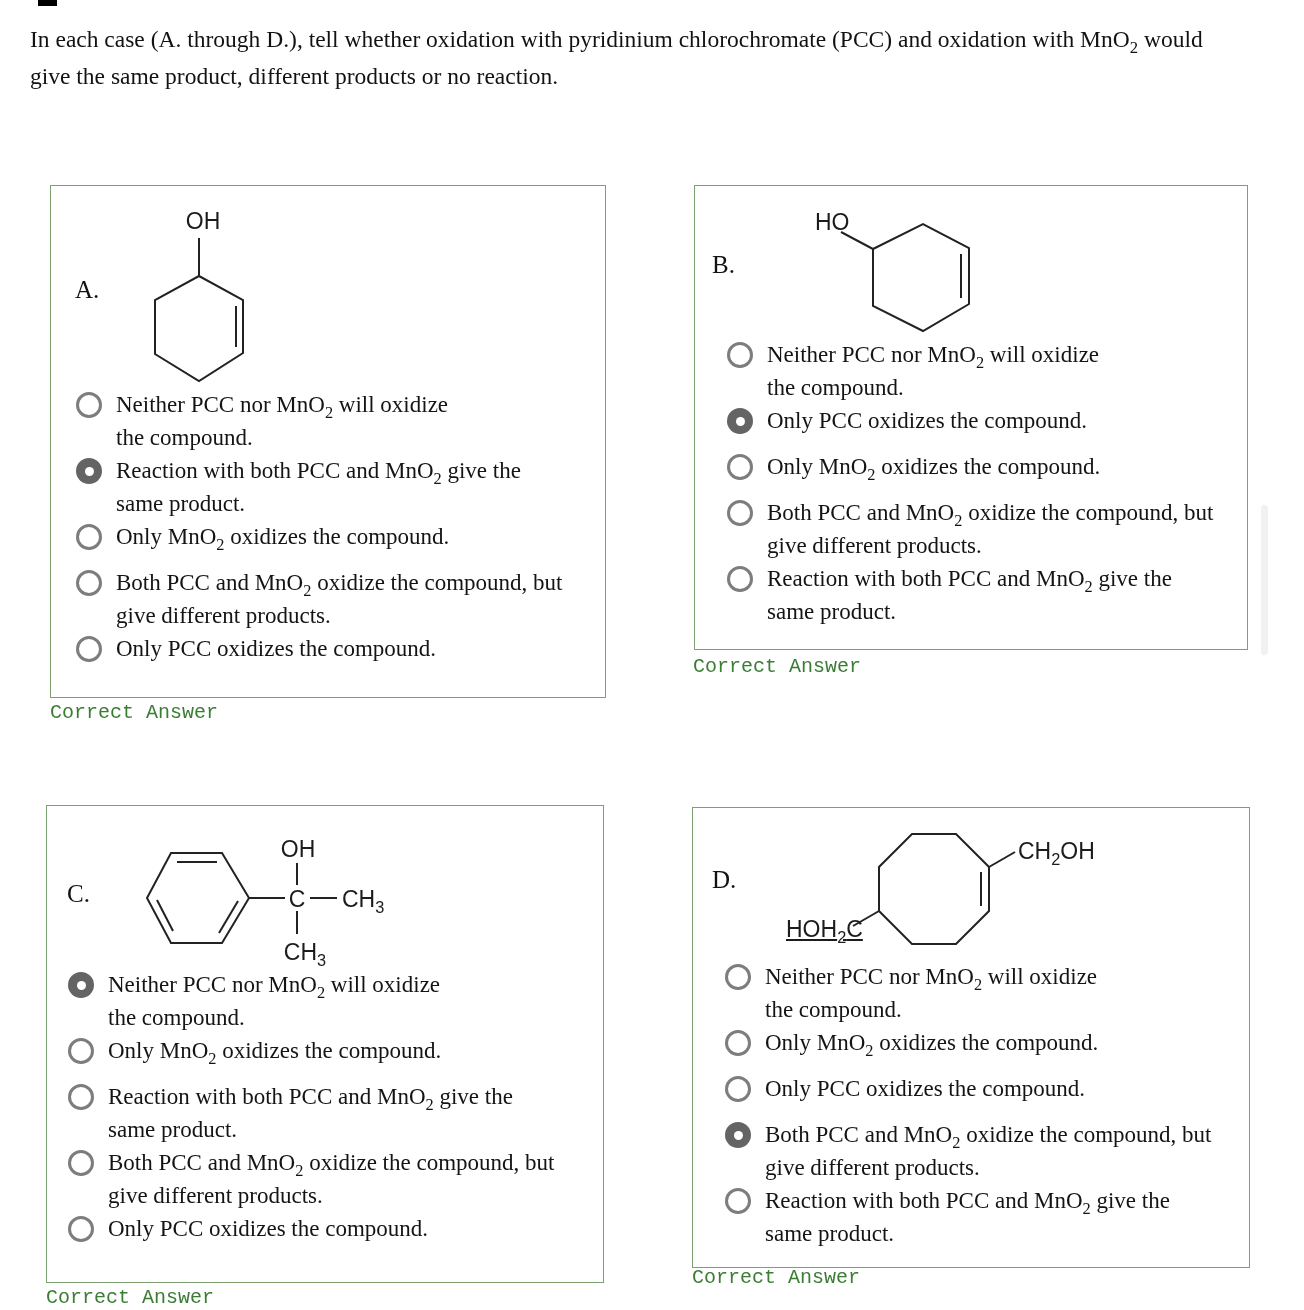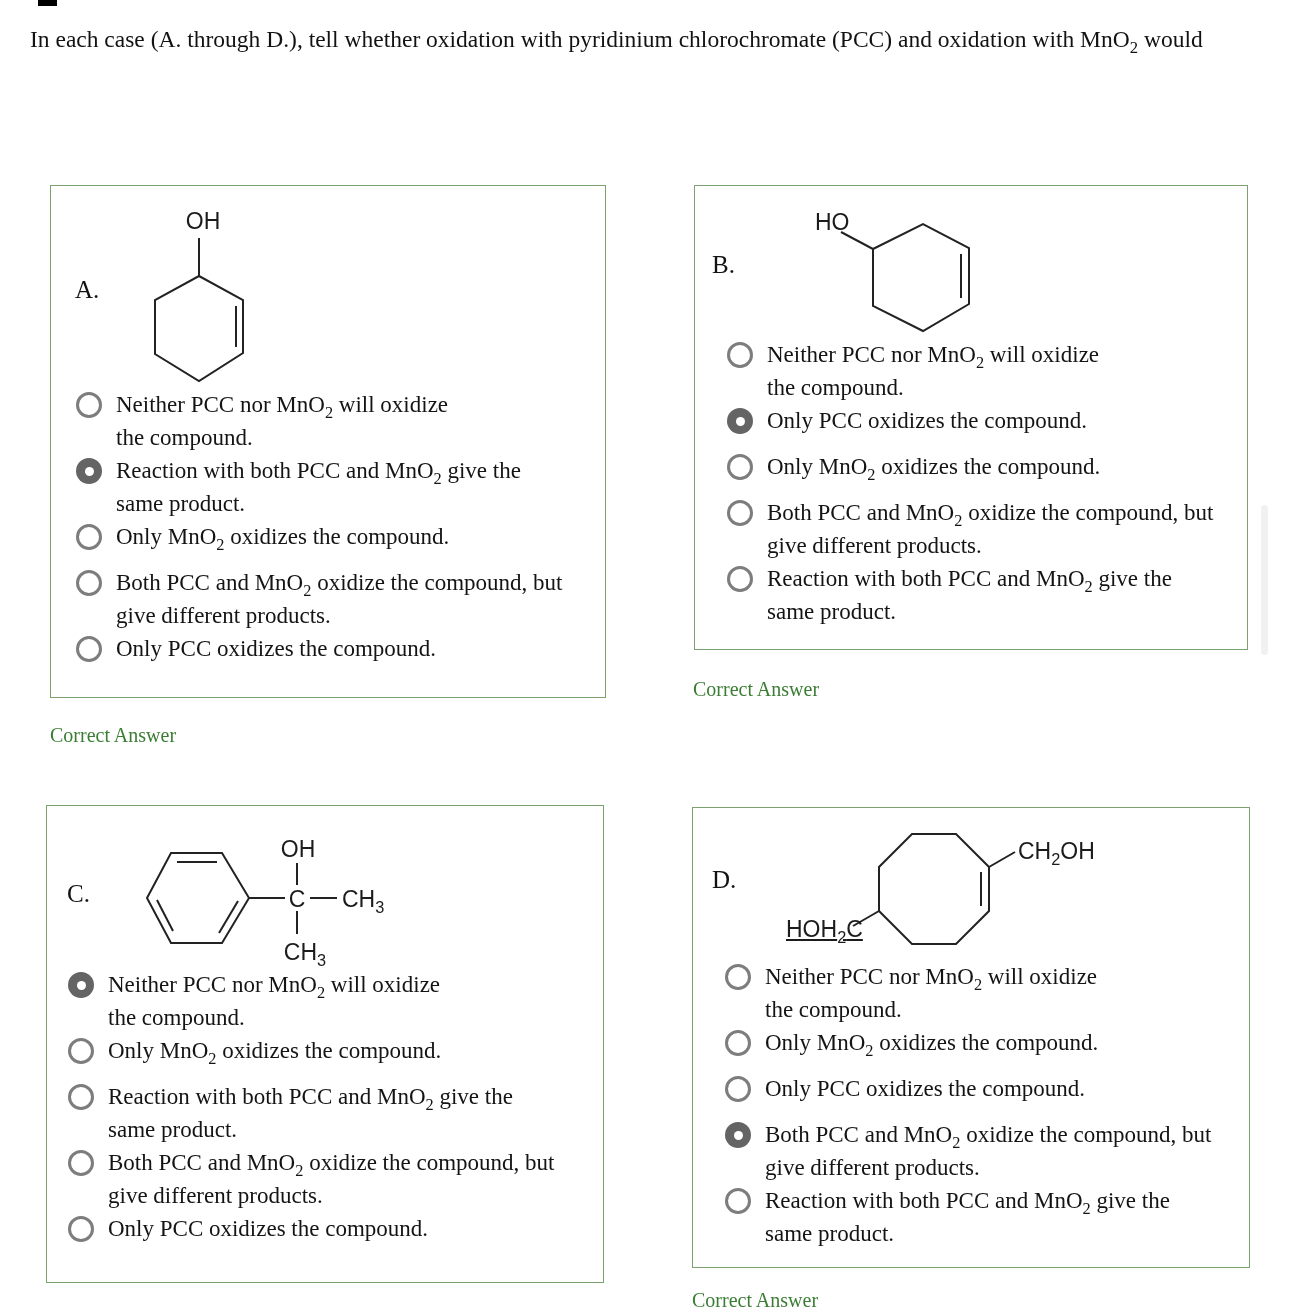--- a/index.html
+++ b/index.html
@@ -14,35 +14,36 @@
   .ctr{transform:translateX(-50%);}
   .opts{position:absolute;}
   .opt{display:flex;align-items:flex-start;}
   .opt.gap{margin-bottom:13px;}
   .radio{width:26px;height:26px;border-radius:50%;border:3px solid #7d7d7d;background:#fff;
          box-sizing:border-box;flex:none;margin-top:4px;margin-right:14px;position:relative;}
   .radio.selected{border:none;background:#646464;}
   .radio.selected::after{content:"";position:absolute;left:8.5px;top:8.5px;width:9px;height:9px;
          border-radius:50%;background:#fff;}
   .opt-text{font-size:23px;line-height:33px;color:#141414;}
-  .ca{position:absolute;font-family:Liberation Serif, serif;font-size:20px;color:#3a7d33;
-      text-decoration:none;cursor:pointer;margin-top:23px;}
+  .ca{position:absolute;font-family:Liberation Mono, monospace;font-size:20px;color:#3a7d33;
+      text-decoration:none;cursor:pointer;}
   .topmark{position:absolute;left:38px;top:0;width:19px;height:6px;background:#000;}
   .scrollthumb{position:absolute;right:0px;top:505px;width:7px;height:150px;background:#f1f1f1;border-radius:4px;}
   svg line, svg path, svg polygon{stroke:#222;stroke-width:2;fill:none;}
 </style>
 </head>
 <body>
 
 <div id="screen">
 
   <div class="topmark"></div>
 
   <div class="instr">
     <div>In each case (A. through D.), tell whether oxidation with pyridinium chlorochromate (PCC) and oxidation with MnO<sub>2</sub> would</div>
+    <div>give the same product, different products or no reaction.</div>
   </div>
 
   <div class="panel" style="left:50px;top:185px;width:554px;height:511px;">
     <span class="plabel" style="left:24px;top:90px;">A.</span>
     <svg class="struct" width="554" height="511">
       <line x1="148" y1="52" x2="148" y2="90"></line>
       <polygon points="148,90 192,114 192,167 148,195 104,168 104,114"></polygon>
       <line x1="185" y1="120" x2="185" y2="161"></line>
     </svg>
     <span class="chemlab ctr" style="left:152px;top:22px;">OH</span>

